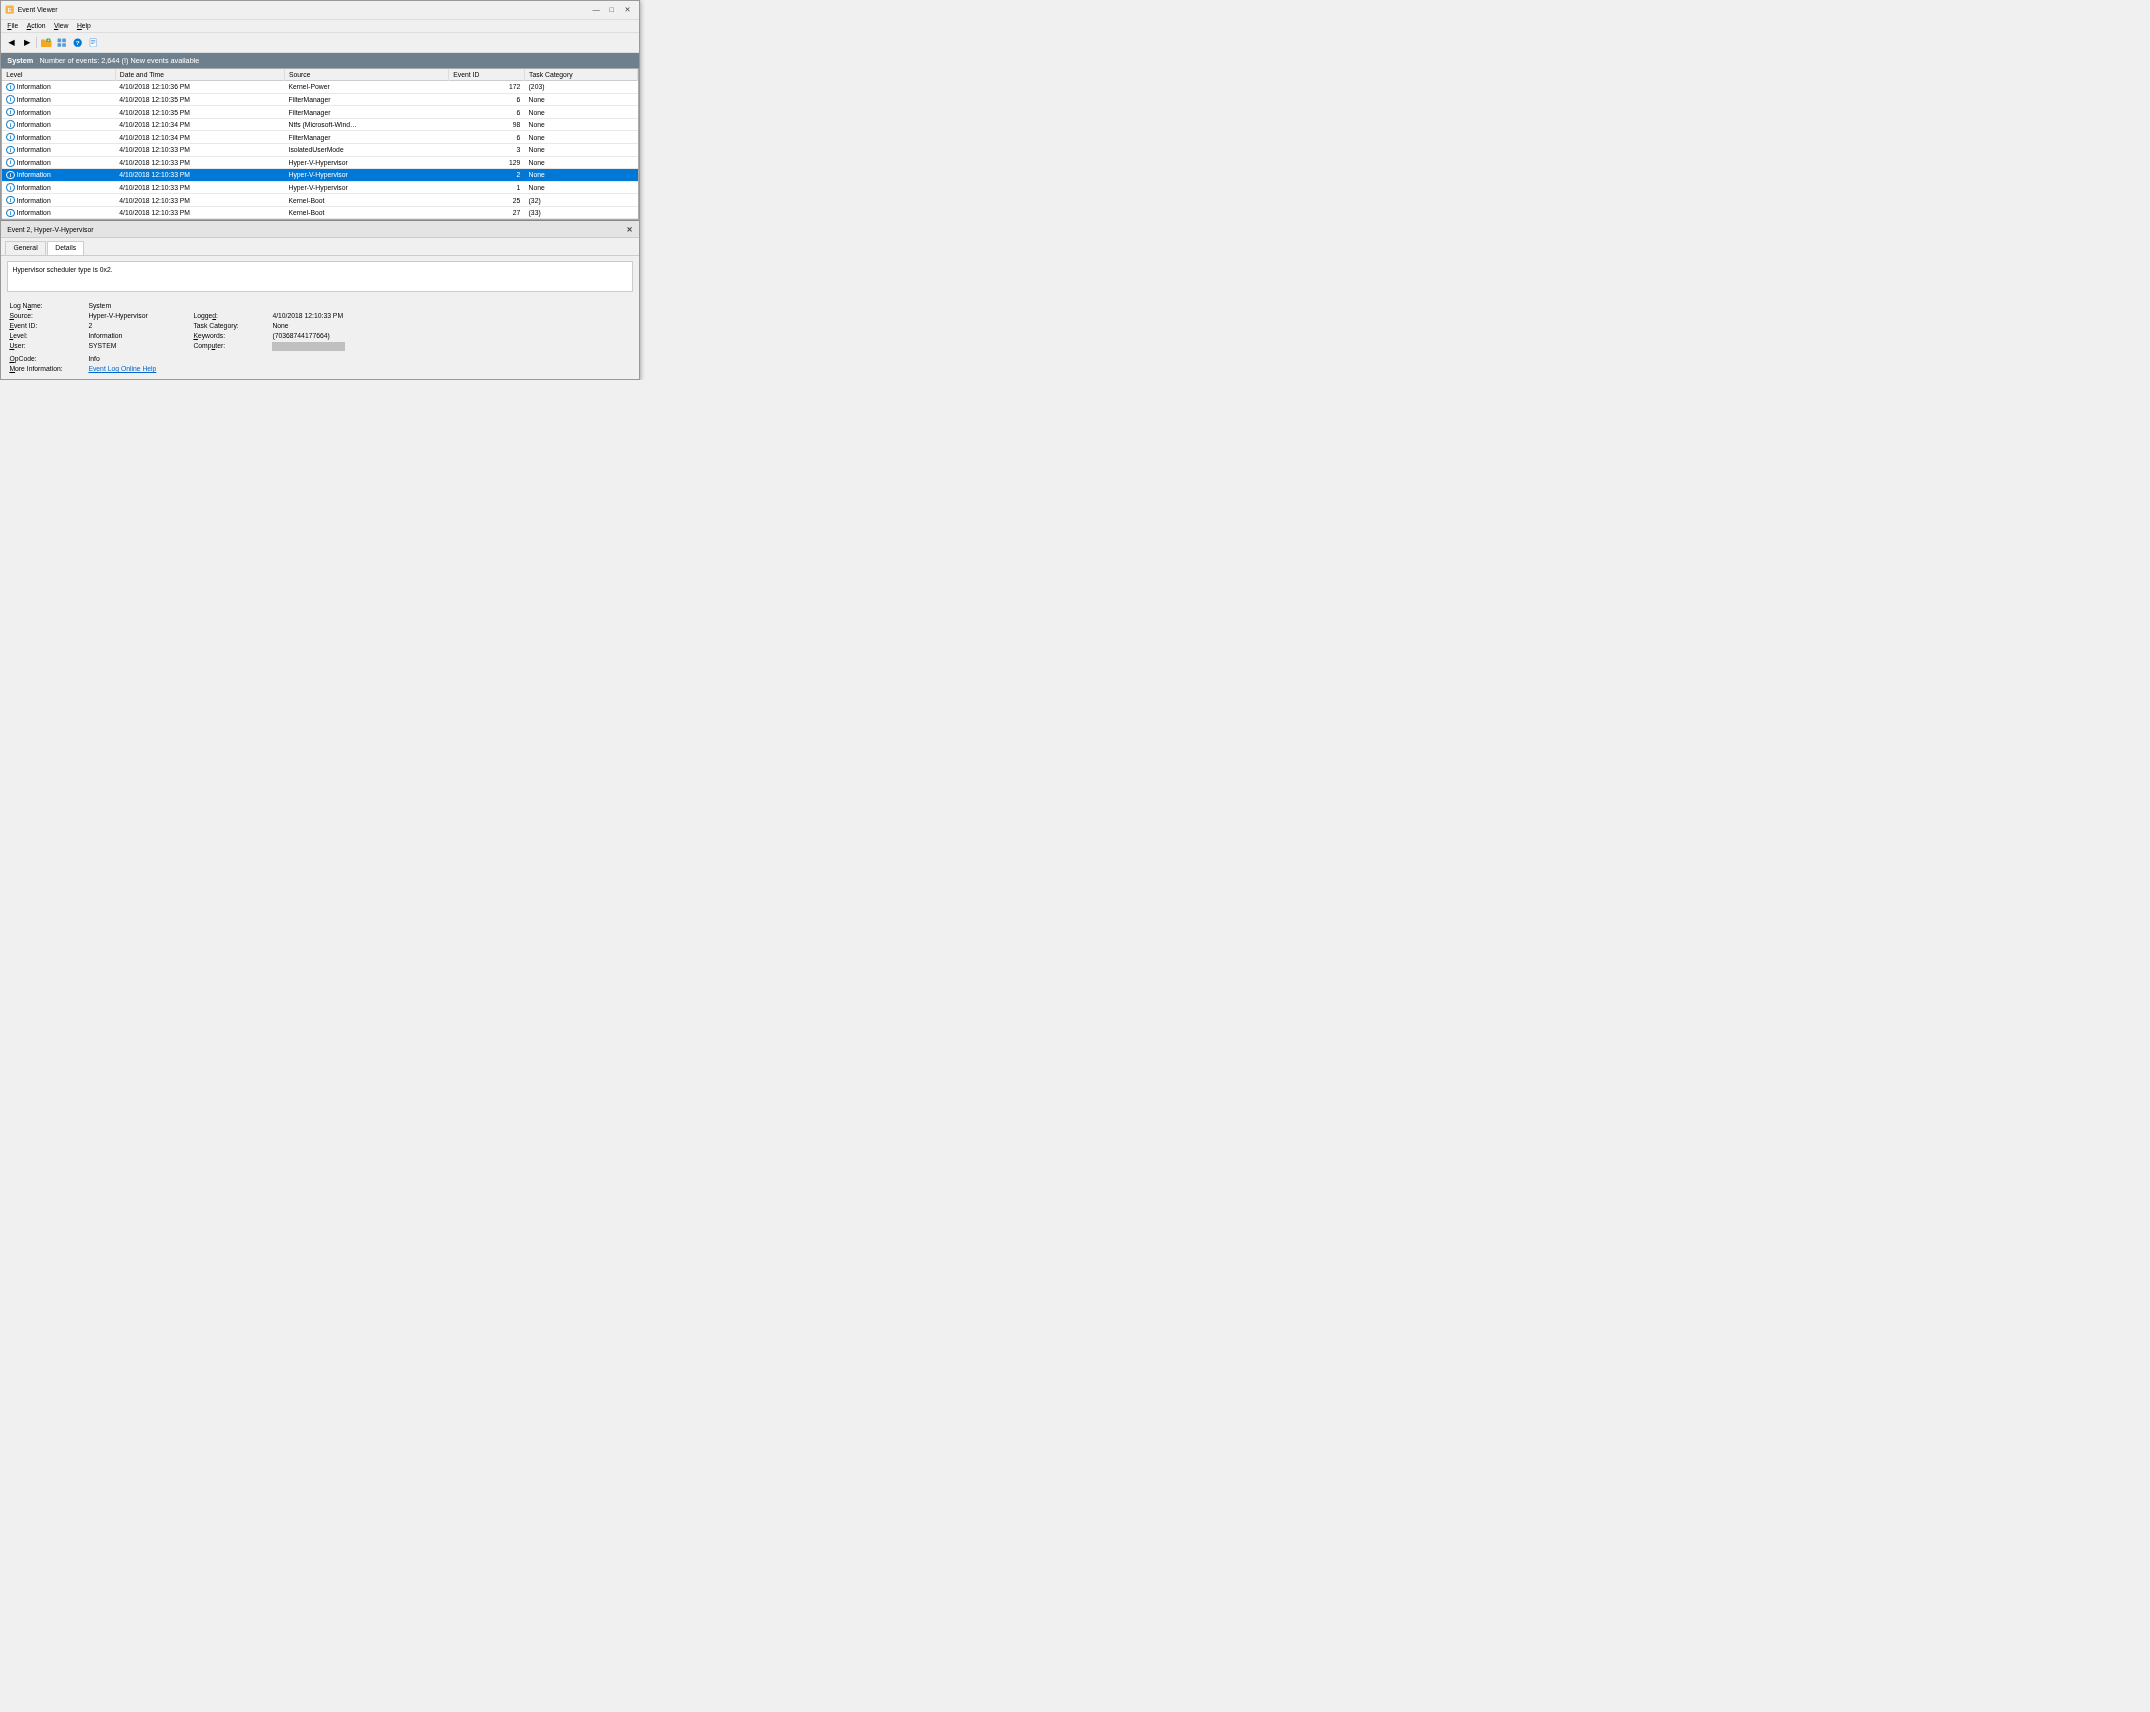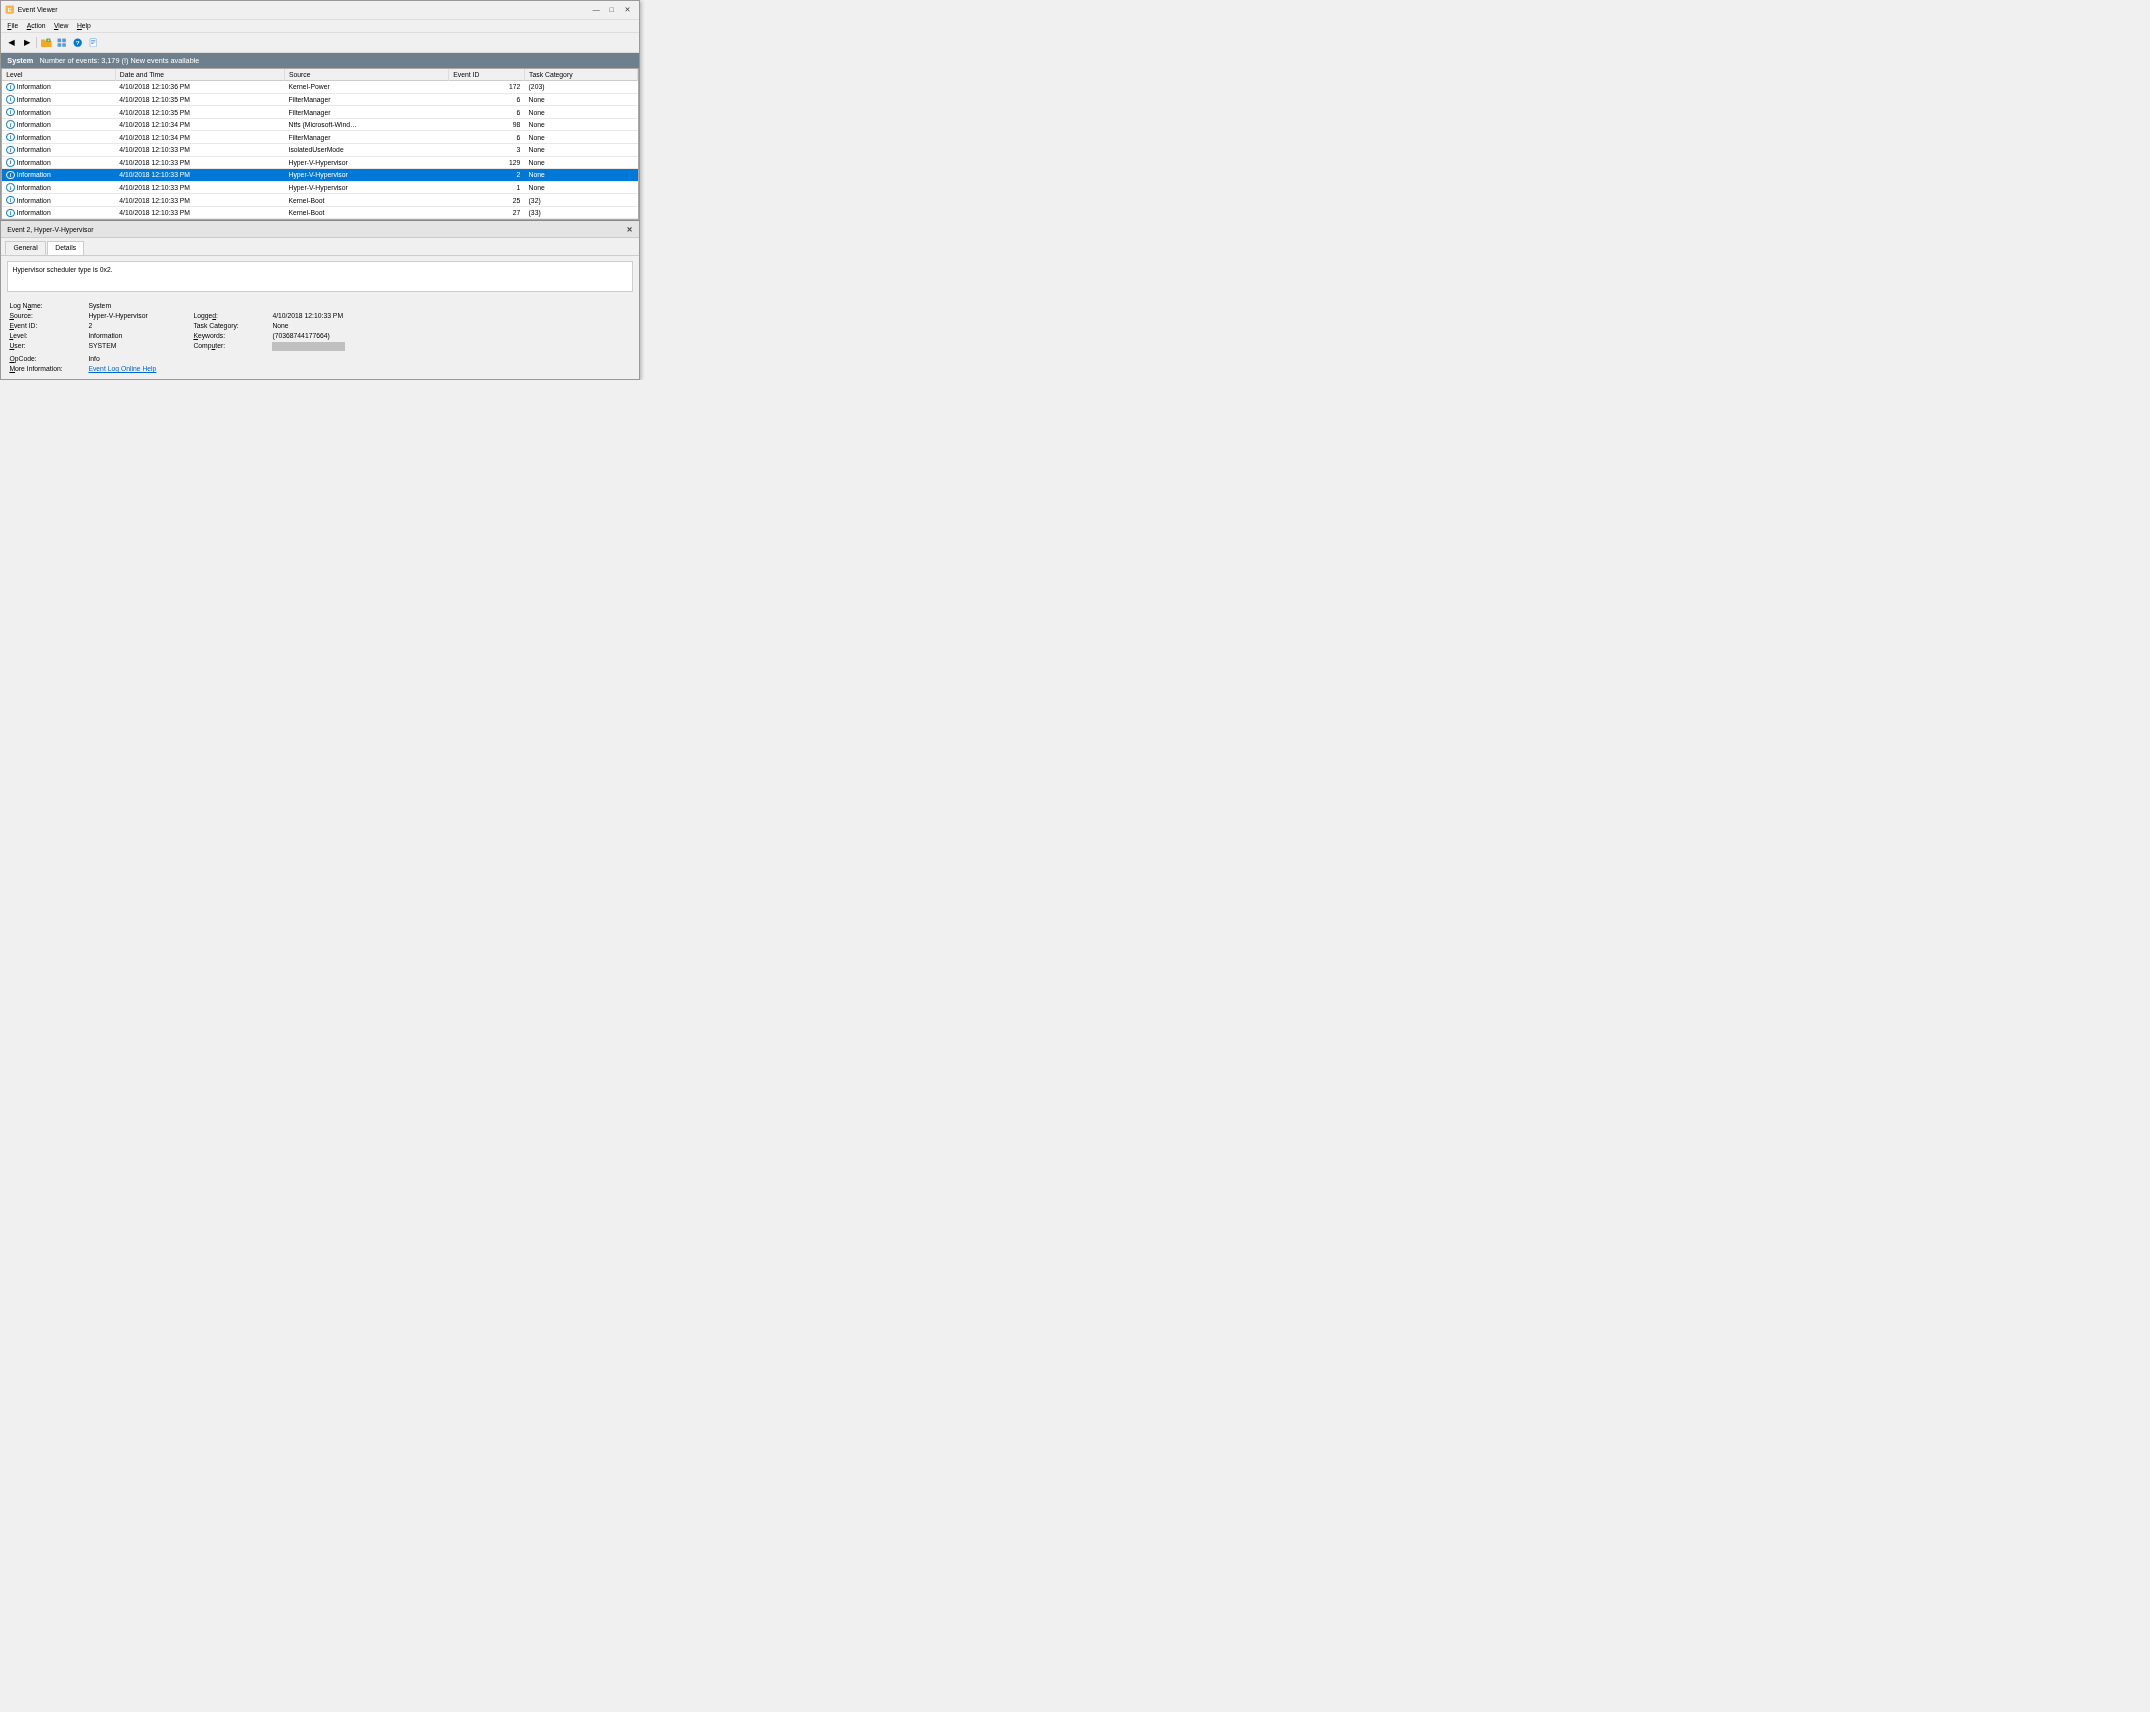--- a/index.html
+++ b/index.html
@@ -126,21 +126,21 @@
         <rect x="2" y="1" width="12" height="16" rx="1" fill="white" stroke="#5b9bd5" stroke-width="1"></rect>
         <rect x="4" y="4" width="8" height="1.5" fill="#5b9bd5"></rect>
         <rect x="4" y="7" width="8" height="1.5" fill="#5b9bd5"></rect>
         <rect x="4" y="10" width="5" height="1.5" fill="#5b9bd5"></rect>
       </svg>
     </button>
   </div>
 
   <div class="header-bar">
     <span class="section-name">System</span>
-    <span>Number of events: 3,179 (!) New events available</span>
+    <span>Number of events: 2,644 (!) New events available</span>
   </div>
 
   <div class="event-list-container">
     <div class="event-list-scroll">
       <table class="event-list">
         <thead>
           <tr>
             <th>Level</th>
             <th>Date and Time</th>
             <th>Source</th>

